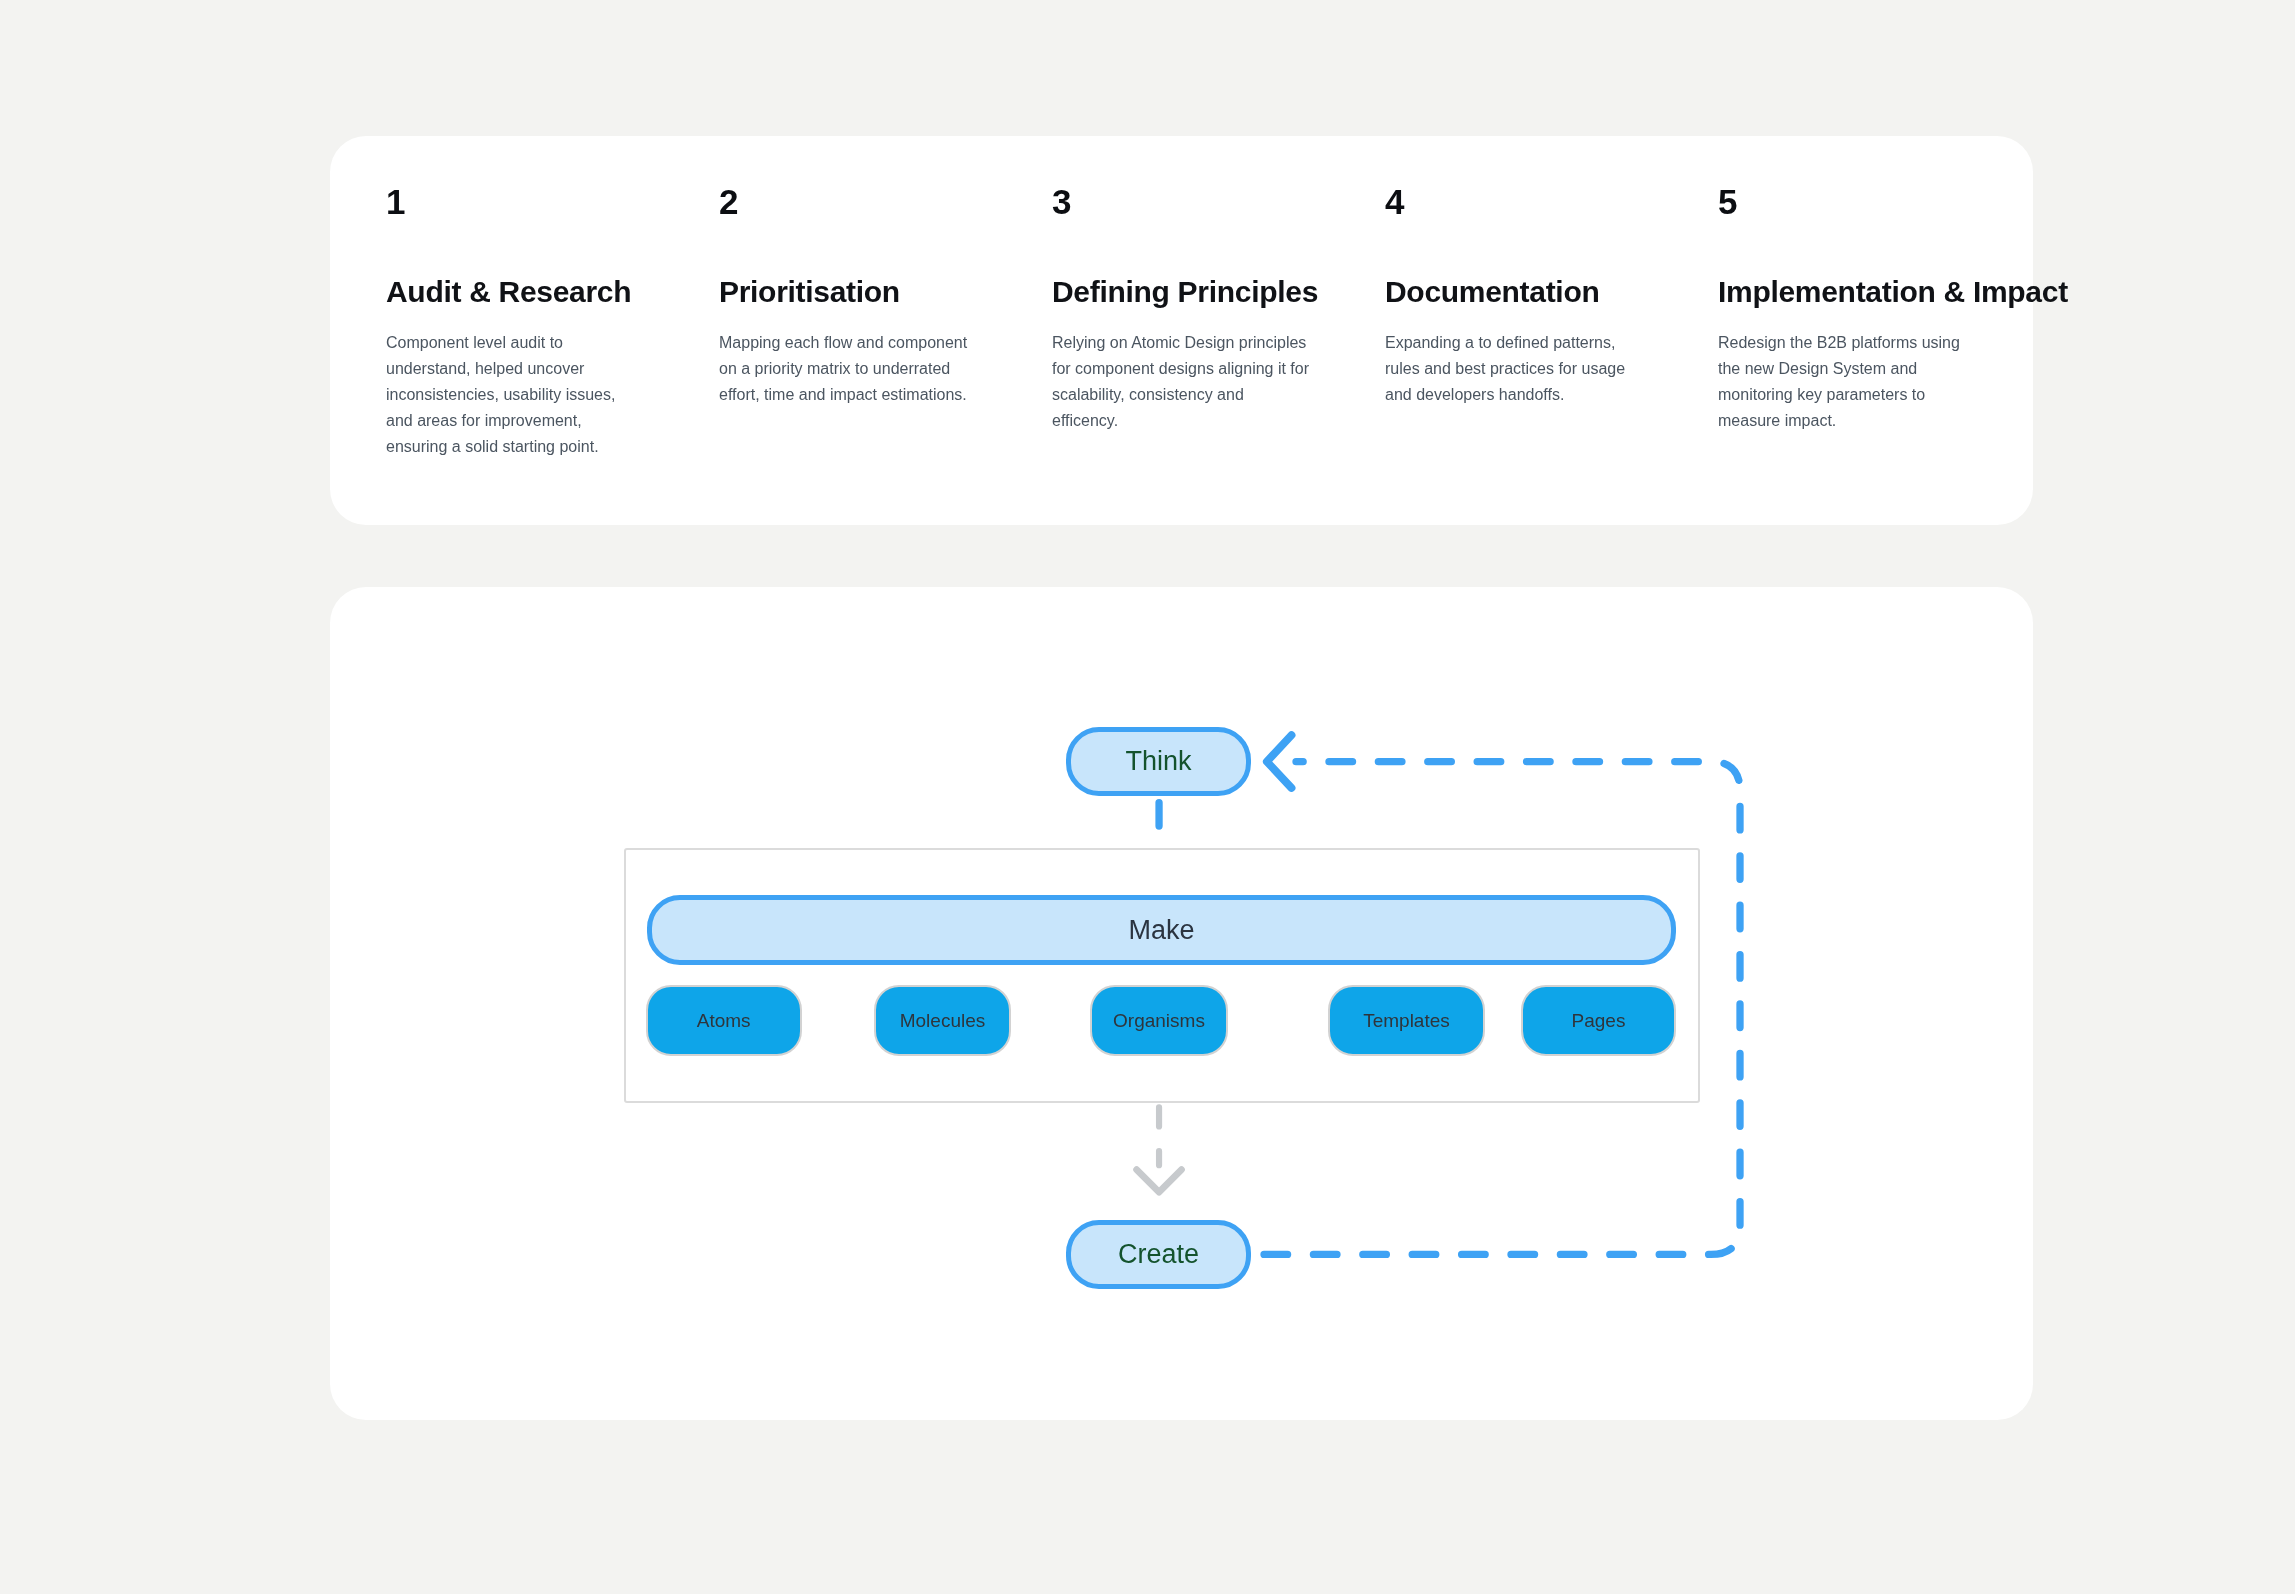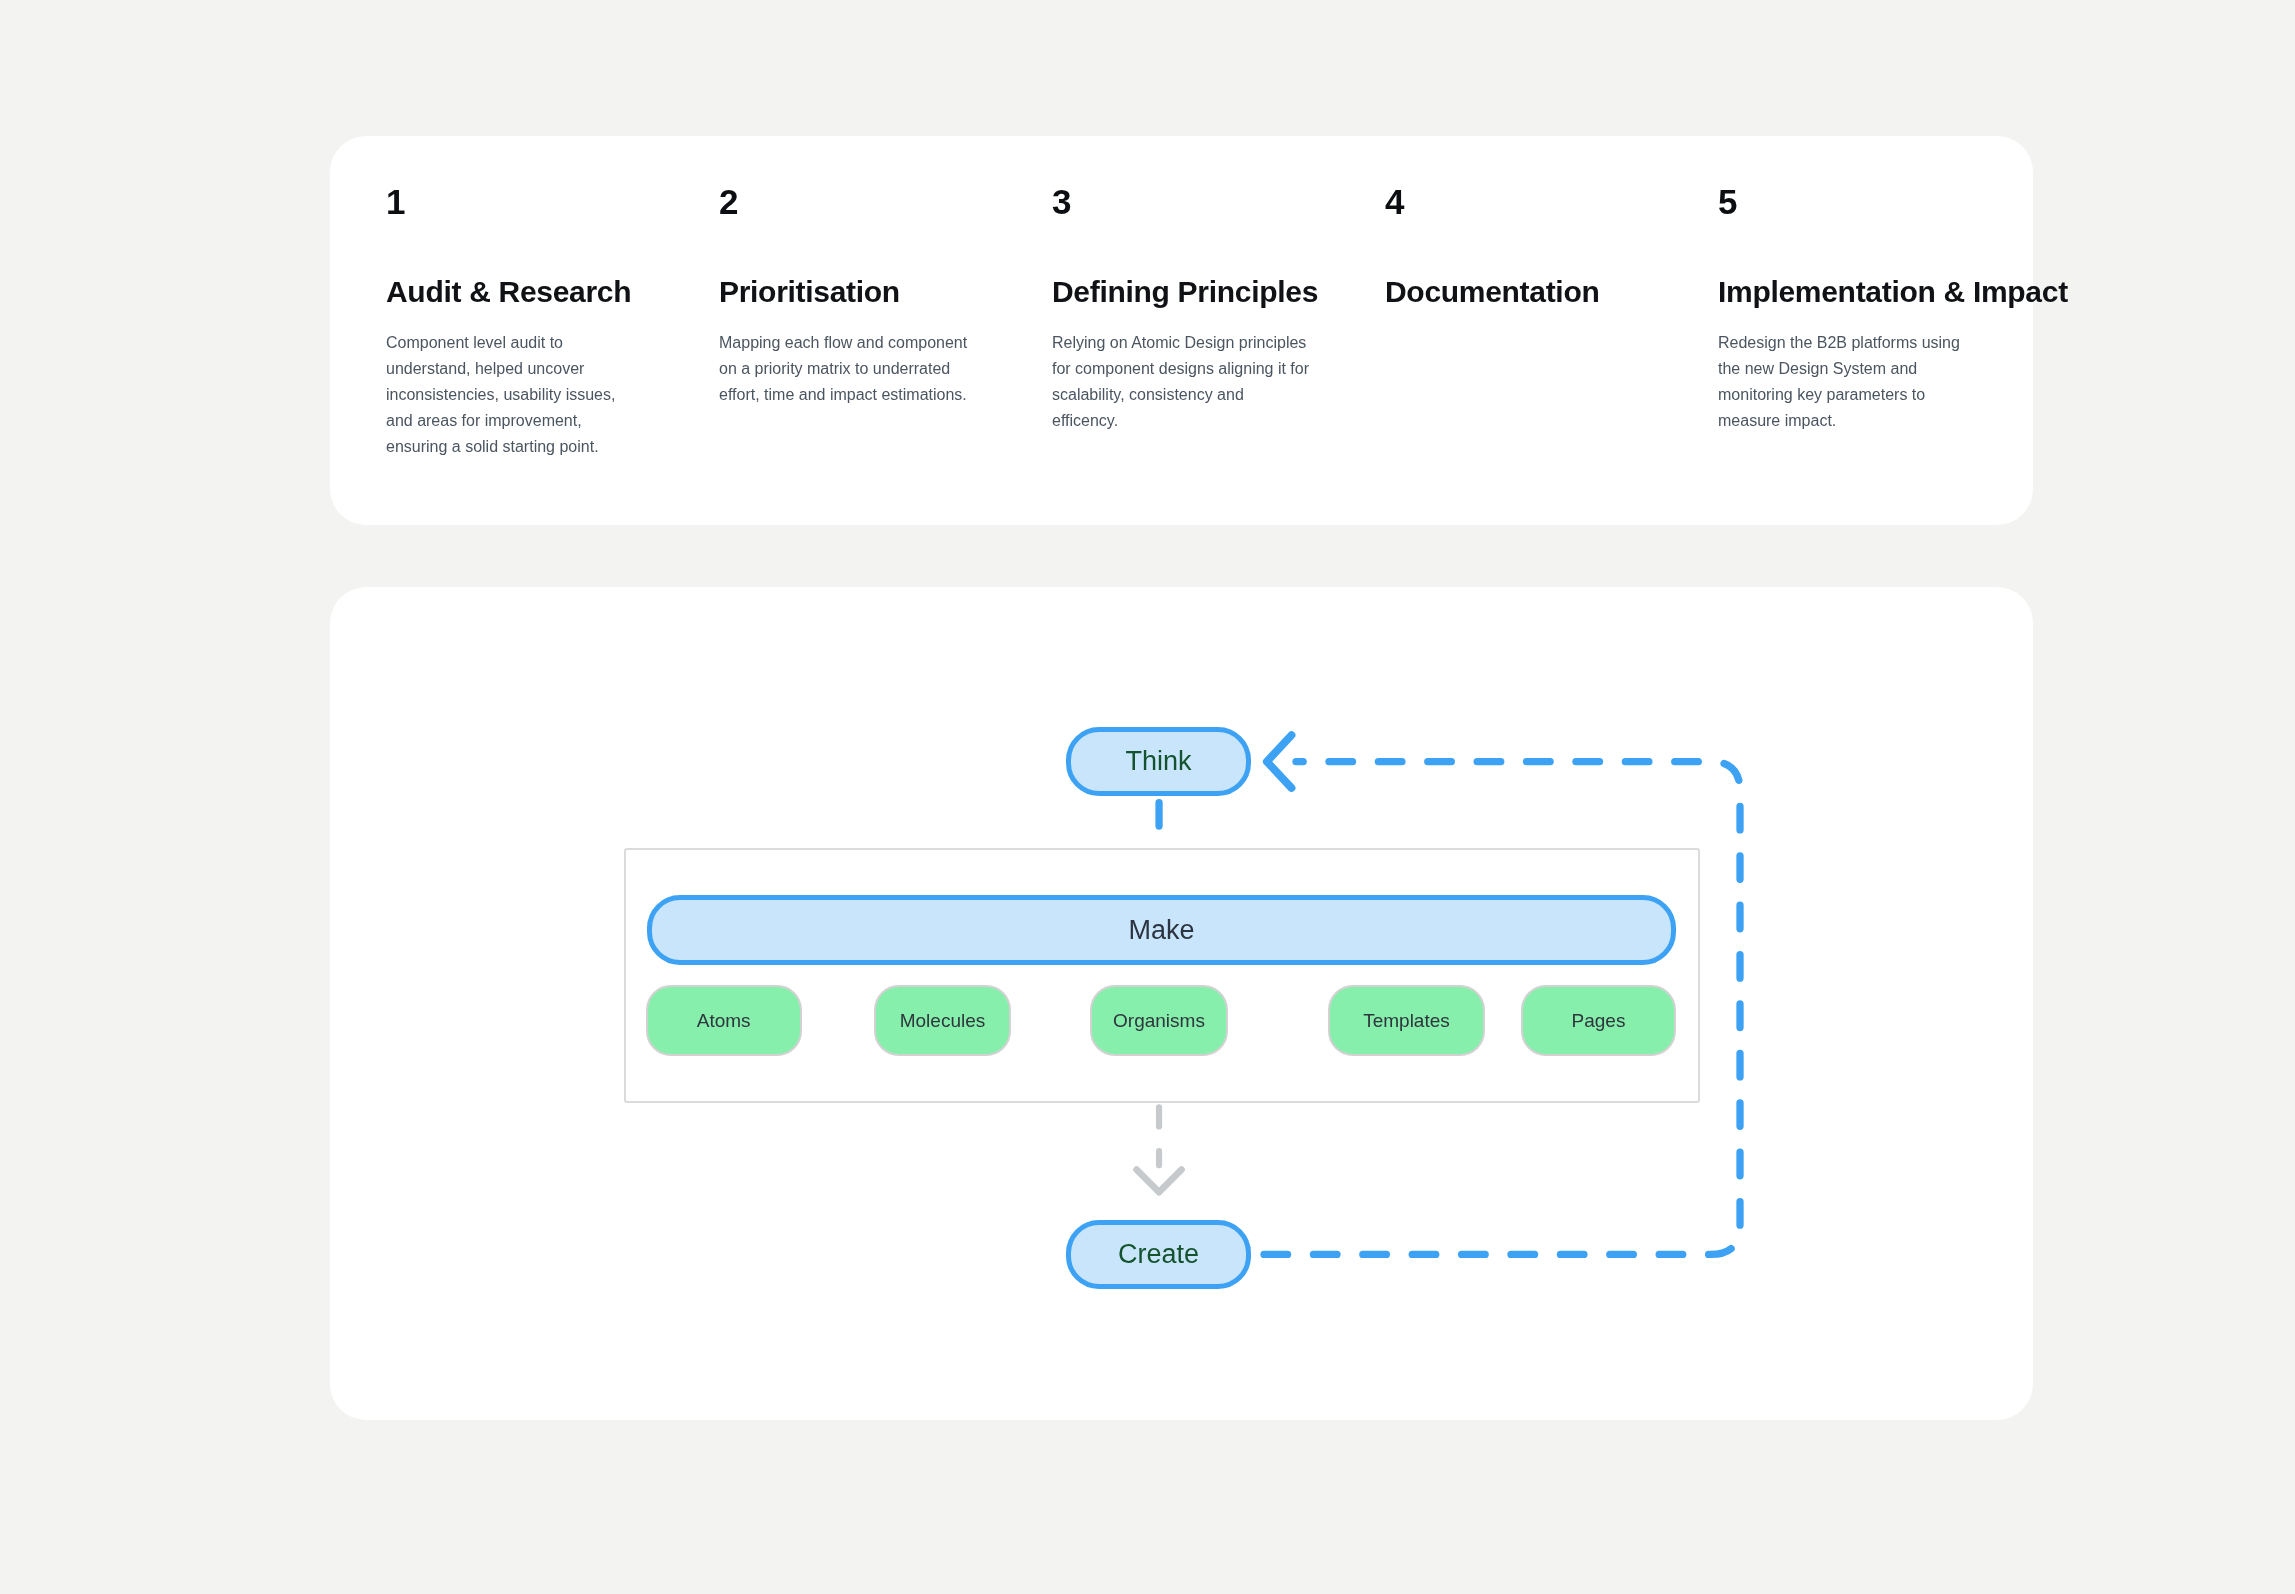--- a/index.html
+++ b/index.html
@@ -36,21 +36,21 @@
     border:2.2px solid #DBDBDB;border-radius:3px;background:#FFFFFF;
   }
   .make-bar{
     position:absolute;left:21px;top:45px;width:1029px;height:70px;box-sizing:border-box;
     background:#C8E5FB;border:5px solid #3EA2F4;border-radius:33px;
     display:flex;align-items:center;justify-content:center;
     font-size:27px;font-weight:500;color:#2B3440;
   }
   .atomic-box{
     position:absolute;top:135px;height:71px;box-sizing:border-box;
-    background:#86efac;border:2.8px solid #D2D2D2;border-radius:25px;
+    background:#0ea5e9;border:2.8px solid #D2D2D2;border-radius:25px;
     display:flex;align-items:center;justify-content:center;
     font-size:19px;font-weight:400;color:#2F353C;
   }
   .box-atoms{left:19.7px;width:156px;}
   .box-molecules{left:248px;width:137px;}
   .box-organisms{left:464px;width:138px;}
   .box-templates{left:702px;width:157px;}
   .box-pages{left:895px;width:155px;}
 </style>
 </head>
@@ -74,20 +74,21 @@
 
     <div class="step">
       <div class="step-number">3</div>
       <h3 class="step-title">Defining Principles</h3>
       <p class="step-desc">Relying on Atomic Design principles for component designs aligning it for scalability, consistency and efficency.</p>
     </div>
 
     <div class="step">
       <div class="step-number">4</div>
       <h3 class="step-title">Documentation</h3>
+      <p class="step-desc">Expanding a to defined patterns, rules and best practices for usage and developers handoffs.</p>
     </div>
 
     <div class="step">
       <div class="step-number">5</div>
       <h3 class="step-title">Implementation &amp; Impact</h3>
       <p class="step-desc">Redesign the B2B platforms using the new Design System and monitoring key parameters to measure impact.</p>
     </div>
 
   </section>
 

